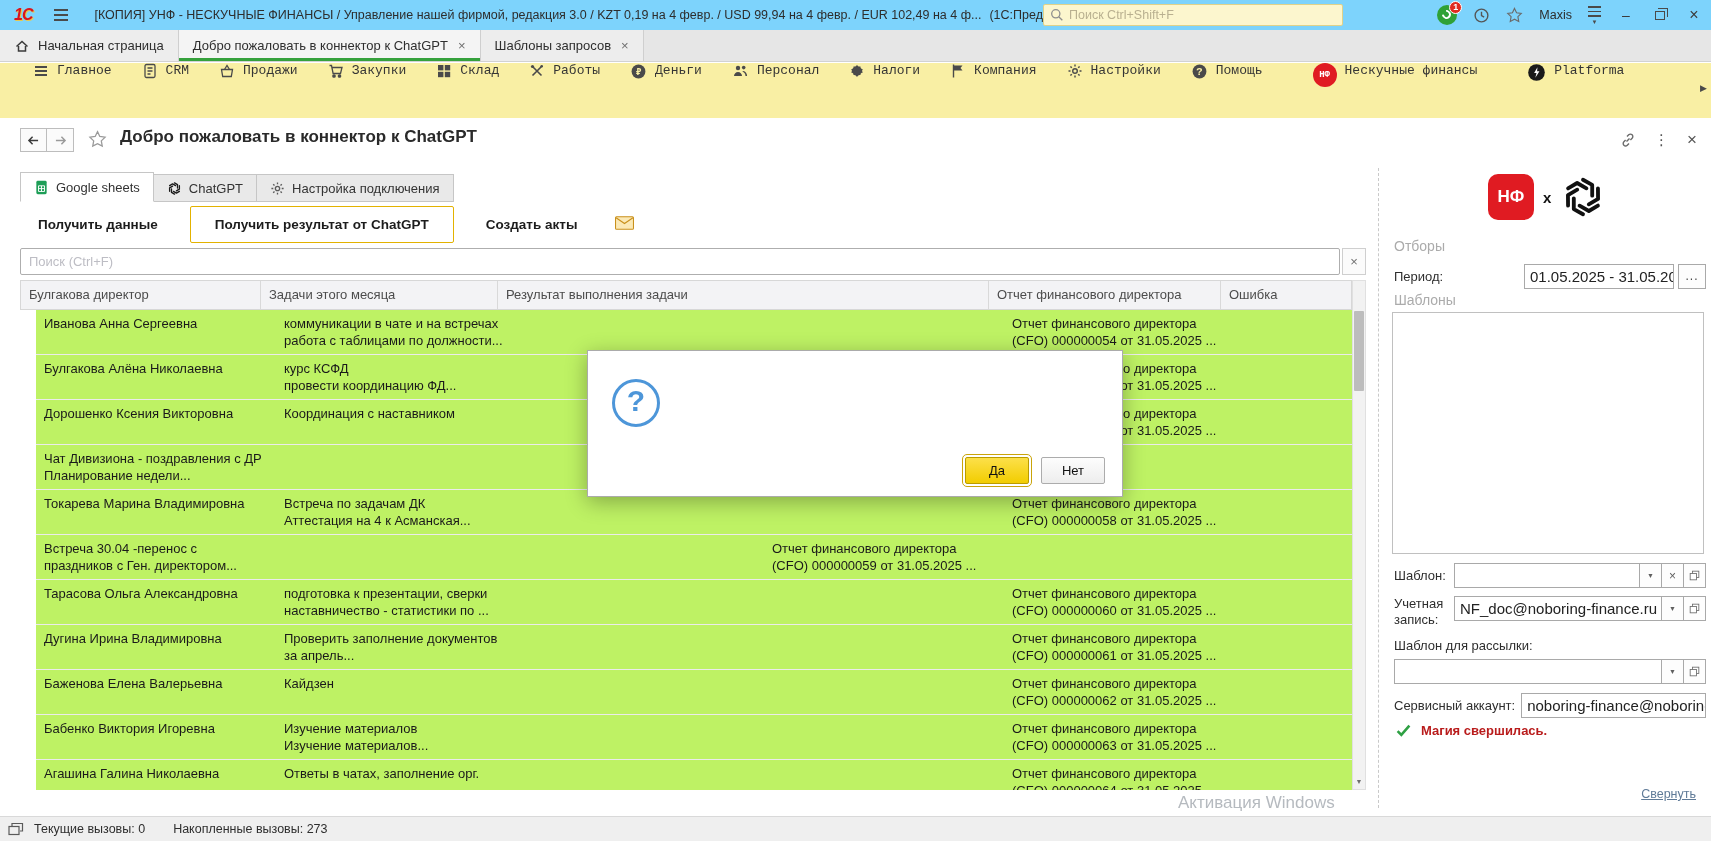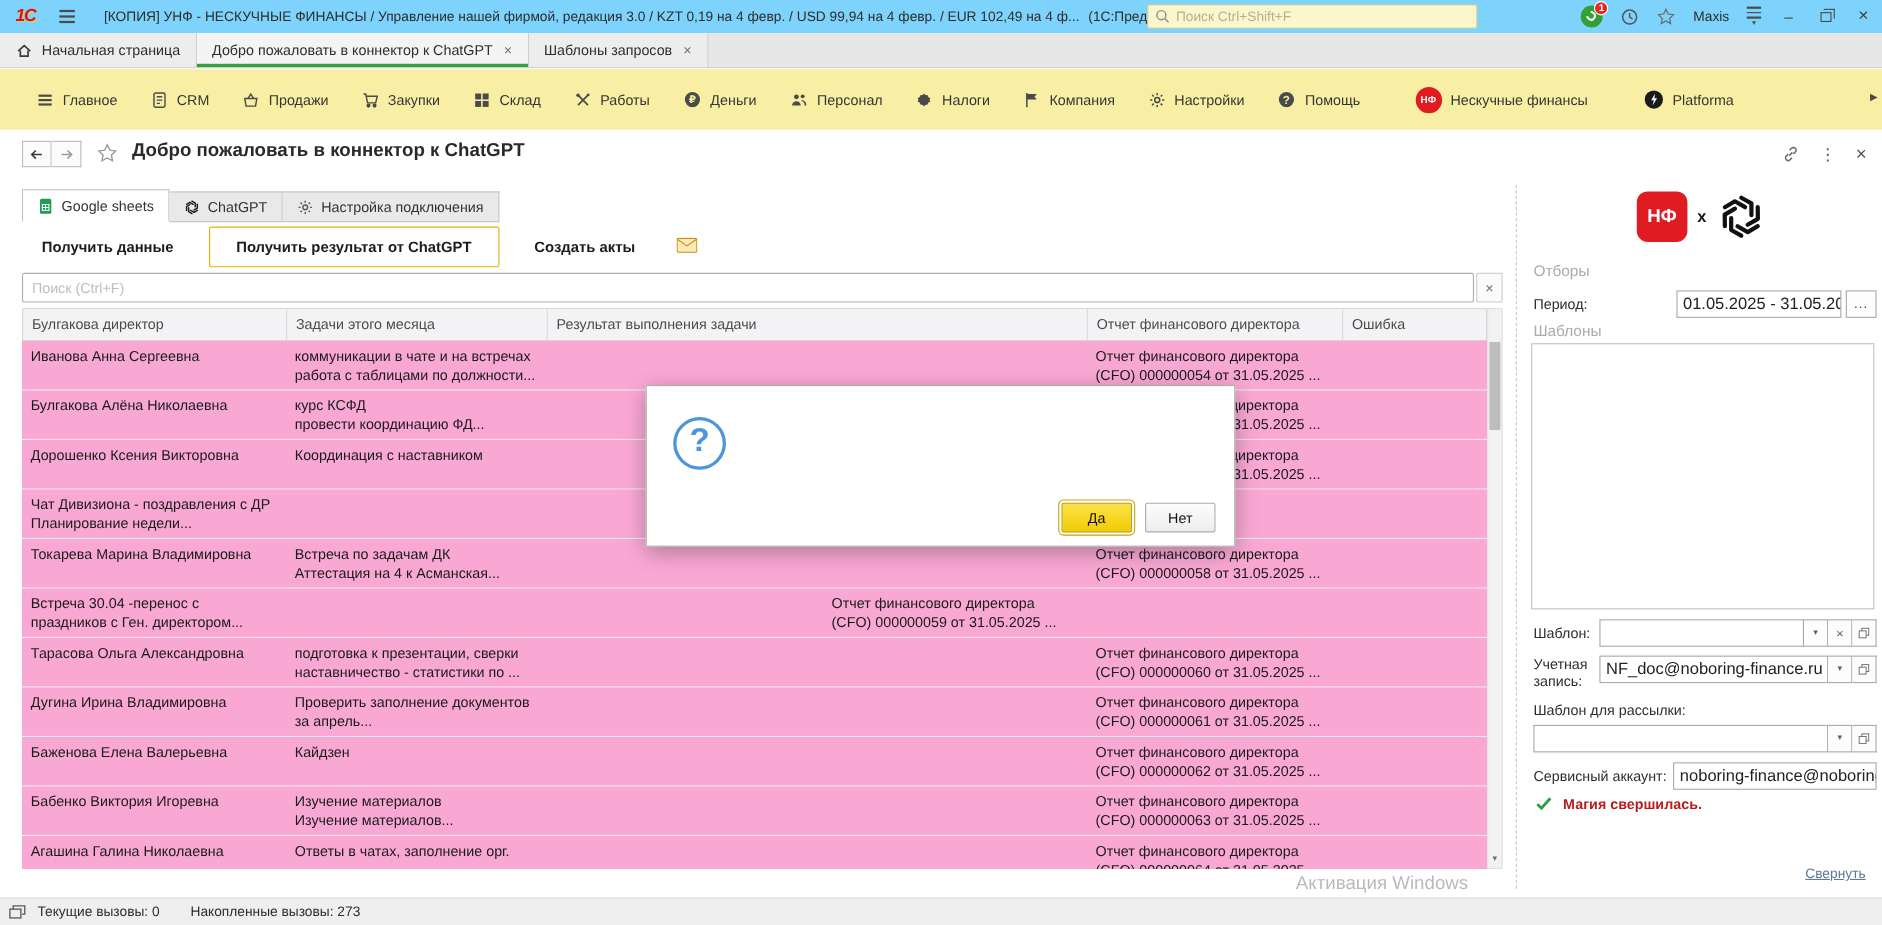--- a/index.html
+++ b/index.html
@@ -30,21 +30,21 @@
 
   
   .tabbar { position:absolute; left:0; top:30px; width:1711px; height:32px; background:#e6e6e6; display:flex; border-bottom:1px solid #d2d2d2; }
   .wtab { display:flex; align-items:center; gap:8px; padding:0 14px; border-right:1px solid #cfcfcf; font-size:13px; color:#2e2e2e; position:relative; cursor:pointer; background:#ededed; }
   .wtab.active { background:#f4f4f4; }
   .wtab.active:after { content:""; position:absolute; left:0; right:0; bottom:0; height:3px; background:#35a13c; }
   .wtab .x { color:#6f6f6f; font-size:13px; margin-left:2px; }
 
   
   .menubar { position:absolute; left:0; top:63px; width:1711px; height:55px; background:#f9efa4; display:flex; align-items:center; padding-left:18px; }
-  .mi { display:flex; align-items:center; gap:8px; padding:0 15px; height:55px; cursor:pointer; font-size:13px; color:#353535; white-space:nowrap; }
+  .mi { display:flex; align-items:flex-start; gap:8px; padding:0 15px; height:55px; cursor:pointer; font-size:13px; color:#353535; white-space:nowrap;font-family:Liberation Mono, monospace; }
   .mi svg { flex:none; }
   .nf-badge { width:19px; height:19px; border-radius:50%; background:#e01b22; color:#fff; font-size:7.5px; font-weight:bold; display:flex; align-items:center; justify-content:center; }
   .menubar .chev { position:absolute; right:4px; top:20px; font-size:9px; color:#4a4a4a; }
 
   
   .pagehead { position:absolute; left:0; top:118px; width:1711px; height:50px; background:#fff; }
   .navgrp { position:absolute; left:20px; top:10px; display:flex; }
   .navbtn { width:27px; height:24px; border:1px solid #bdbdbd; background:#fbfbfb; display:flex; align-items:center; justify-content:center; cursor:pointer; }
   .navbtn + .navbtn { border-left:none; }
   .fav { position:absolute; left:88px; top:12px; cursor:pointer; }
@@ -69,21 +69,21 @@
   .searchrow { position:absolute; left:20px; top:248px; width:1346px; height:27px; display:flex; }
   .searchrow input { flex:1; height:27px; border:1px solid #aeaeae; border-radius:2px; padding:0 8px; font-size:13px; color:#333; outline:none; font-family:inherit; }
   .searchrow input::placeholder { color:#bdbdc4; }
   .sclear { width:24px; height:27px; margin-left:2px; border:1px solid #cfcfcf; background:#fbfbfb; color:#707070; font-size:13px; display:flex; align-items:center; justify-content:center; cursor:pointer; }
 
   
   .tablewrap { position:absolute; left:20px; top:280px; width:1332px; height:510px; overflow:hidden; border-top:1px solid #d7d7d7; }
   .thead { display:flex; height:29px; background:#f3f3f5; border:1px solid #d7d7d7; border-top:none; }
   .th { font-size:13px; color:#4c4c4c; padding:6px 8px; border-right:1px solid #d9d9d9; white-space:nowrap; overflow:hidden; }
   .th:last-child { border-right:none; }
-  .trow { display:flex; border-bottom:1px solid #ebebeb; height:45px; cursor:pointer; background:#f9a8d4; }
+  .trow { display:flex; border-bottom:1px solid #ebebeb; height:45px; cursor:pointer; background:#bef264;margin-left:16px; }
   .td { padding:5px 8px; font-size:13px; color:#1a1a1a; line-height:17px; white-space:nowrap; overflow:hidden; }
   .w-name { width:240px; flex:none; }
   .w-task { width:237px; flex:none; }
   .w-res  { width:491px; flex:none; }
   .w-rep  { width:232px; flex:none; }
   .w-err  { width:132px; flex:none; }
 
   
   .vscroll { position:absolute; left:1352px; top:280px; width:14px; height:510px; background:#f2f2f2; border:1px solid #e0e0e0; }
   .vthumb { position:absolute; left:1px; top:30px; width:10px; height:80px; background:#bdbdbd; border-radius:1px; }

